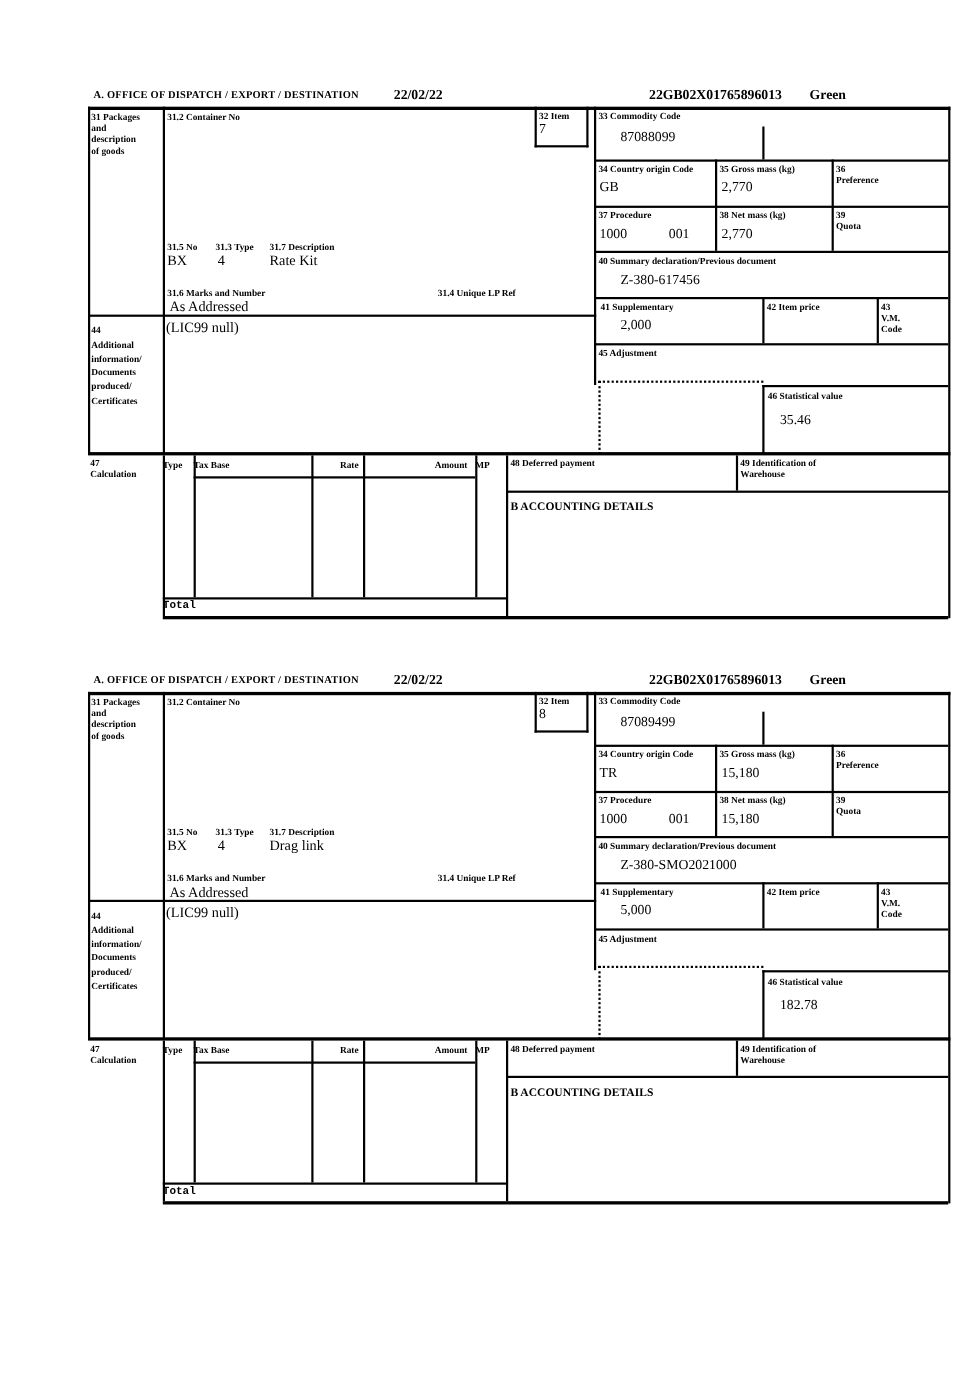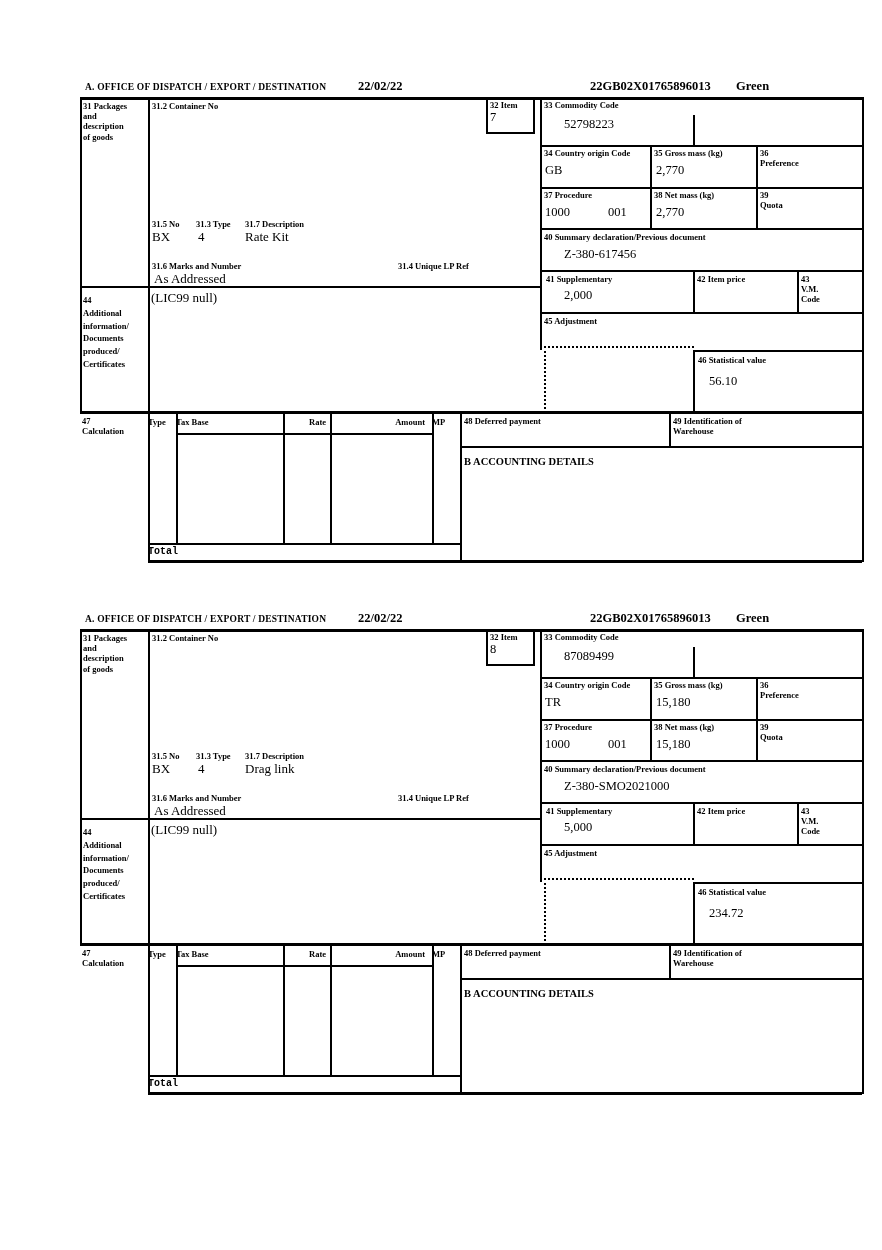--- a/index.html
+++ b/index.html
@@ -77,21 +77,21 @@
     <div class="ln bt2" style="left:460px;top:195px;width:322px;"></div>
     <div class="ln bt2" style="left:460px;top:237px;width:322px;"></div>
     <div class="ln bl2" style="left:570px;top:70px;height:83px;"></div>
     <div class="ln bl2" style="left:676px;top:70px;height:83px;"></div>
     <div class="ln bl2" style="left:613px;top:40px;height:30px;"></div>
     <div class="ln bl2" style="left:613px;top:195px;height:42px;"></div>
     <div class="ln bl2" style="left:717px;top:195px;height:42px;"></div>
     <div class="ln" style="left:613px;top:275px;width:169px;height:63px;border-top:2px solid #000;border-left:2px solid #000;"></div>
 
     <div class="abs lbl" style="left:464px;top:25px;">33 Commodity Code</div>
-    <div class="abs val" style="left:484px;top:43px;">52798223</div>
+    <div class="abs val" style="left:484px;top:43px;">87088099</div>
     <div class="abs lbl" style="left:464px;top:73px;">34 Country origin Code</div>
     <div class="abs val" style="left:465px;top:89px;">GB</div>
     <div class="abs lbl" style="left:574px;top:73px;">35 Gross mass (kg)</div>
     <div class="abs val" style="left:576px;top:89px;">2,770</div>
     <div class="abs lbl" style="left:680px;top:73px;">36 Preference</div>
     <div class="abs val" style="left:682px;top:89px;"></div>
     <div class="abs lbl" style="left:464px;top:115px;">37 Procedure</div>
     <div class="abs val" style="left:465px;top:131px;">1000</div>
     <div class="abs val" style="left:528px;top:131px;">001</div>
     <div class="abs lbl" style="left:574px;top:115px;">38 Net mass (kg)</div>
@@ -102,21 +102,21 @@
     <div class="abs val" style="left:484px;top:173px;">Z-380-617456</div>
     <div class="abs lbl" style="left:466px;top:199px;">41 Supplementary</div>
     <div class="abs val" style="left:484px;top:214px;">2,000</div>
     <div class="abs lbl" style="left:617px;top:199px;">42 Item price</div>
     <div class="abs val" style="left:619px;top:214px;"></div>
     <div class="abs lbl" style="left:721px;top:199px;">43 V.M. Code</div>
     <div class="abs val" style="left:723px;top:214px;"></div>
     <div class="abs lbl" style="left:464px;top:241px;">45 Adjustment</div>
     <div class="abs val" style="left:466px;top:255px;"></div>
     <div class="abs lbl" style="left:618px;top:280px;">46 Statistical value</div>
-    <div class="abs val" style="left:629px;top:300px;">56.10</div>
+    <div class="abs val" style="left:629px;top:300px;">35.46</div>
 
     <div class="abs lbl" style="left:2px;top:341px;width:60px;">47
 Calculation</div>
     <div class="ln bl2" style="left:68px;top:339px;height:146px;"></div>
     <div class="ln bl2" style="left:96px;top:339px;height:129px;"></div>
     <div class="ln bl2" style="left:203px;top:339px;height:129px;"></div>
     <div class="ln bl2" style="left:250px;top:339px;height:129px;"></div>
     <div class="ln bl2" style="left:352px;top:339px;height:129px;"></div>
     <div class="ln bl2" style="left:380px;top:339px;height:146px;"></div>
     <div class="ln bt2" style="left:96px;top:358px;width:256px;"></div>
@@ -214,21 +214,21 @@
     <div class="abs val" style="left:484px;top:173px;">Z-380-SMO2021000</div>
     <div class="abs lbl" style="left:466px;top:199px;">41 Supplementary</div>
     <div class="abs val" style="left:484px;top:214px;">5,000</div>
     <div class="abs lbl" style="left:617px;top:199px;">42 Item price</div>
     <div class="abs val" style="left:619px;top:214px;"></div>
     <div class="abs lbl" style="left:721px;top:199px;">43 V.M. Code</div>
     <div class="abs val" style="left:723px;top:214px;"></div>
     <div class="abs lbl" style="left:464px;top:241px;">45 Adjustment</div>
     <div class="abs val" style="left:466px;top:255px;"></div>
     <div class="abs lbl" style="left:618px;top:280px;">46 Statistical value</div>
-    <div class="abs val" style="left:629px;top:300px;">234.72</div>
+    <div class="abs val" style="left:629px;top:300px;">182.78</div>
 
     <div class="abs lbl" style="left:2px;top:341px;width:60px;">47
 Calculation</div>
     <div class="ln bl2" style="left:68px;top:339px;height:146px;"></div>
     <div class="ln bl2" style="left:96px;top:339px;height:129px;"></div>
     <div class="ln bl2" style="left:203px;top:339px;height:129px;"></div>
     <div class="ln bl2" style="left:250px;top:339px;height:129px;"></div>
     <div class="ln bl2" style="left:352px;top:339px;height:129px;"></div>
     <div class="ln bl2" style="left:380px;top:339px;height:146px;"></div>
     <div class="ln bt2" style="left:96px;top:358px;width:256px;"></div>

